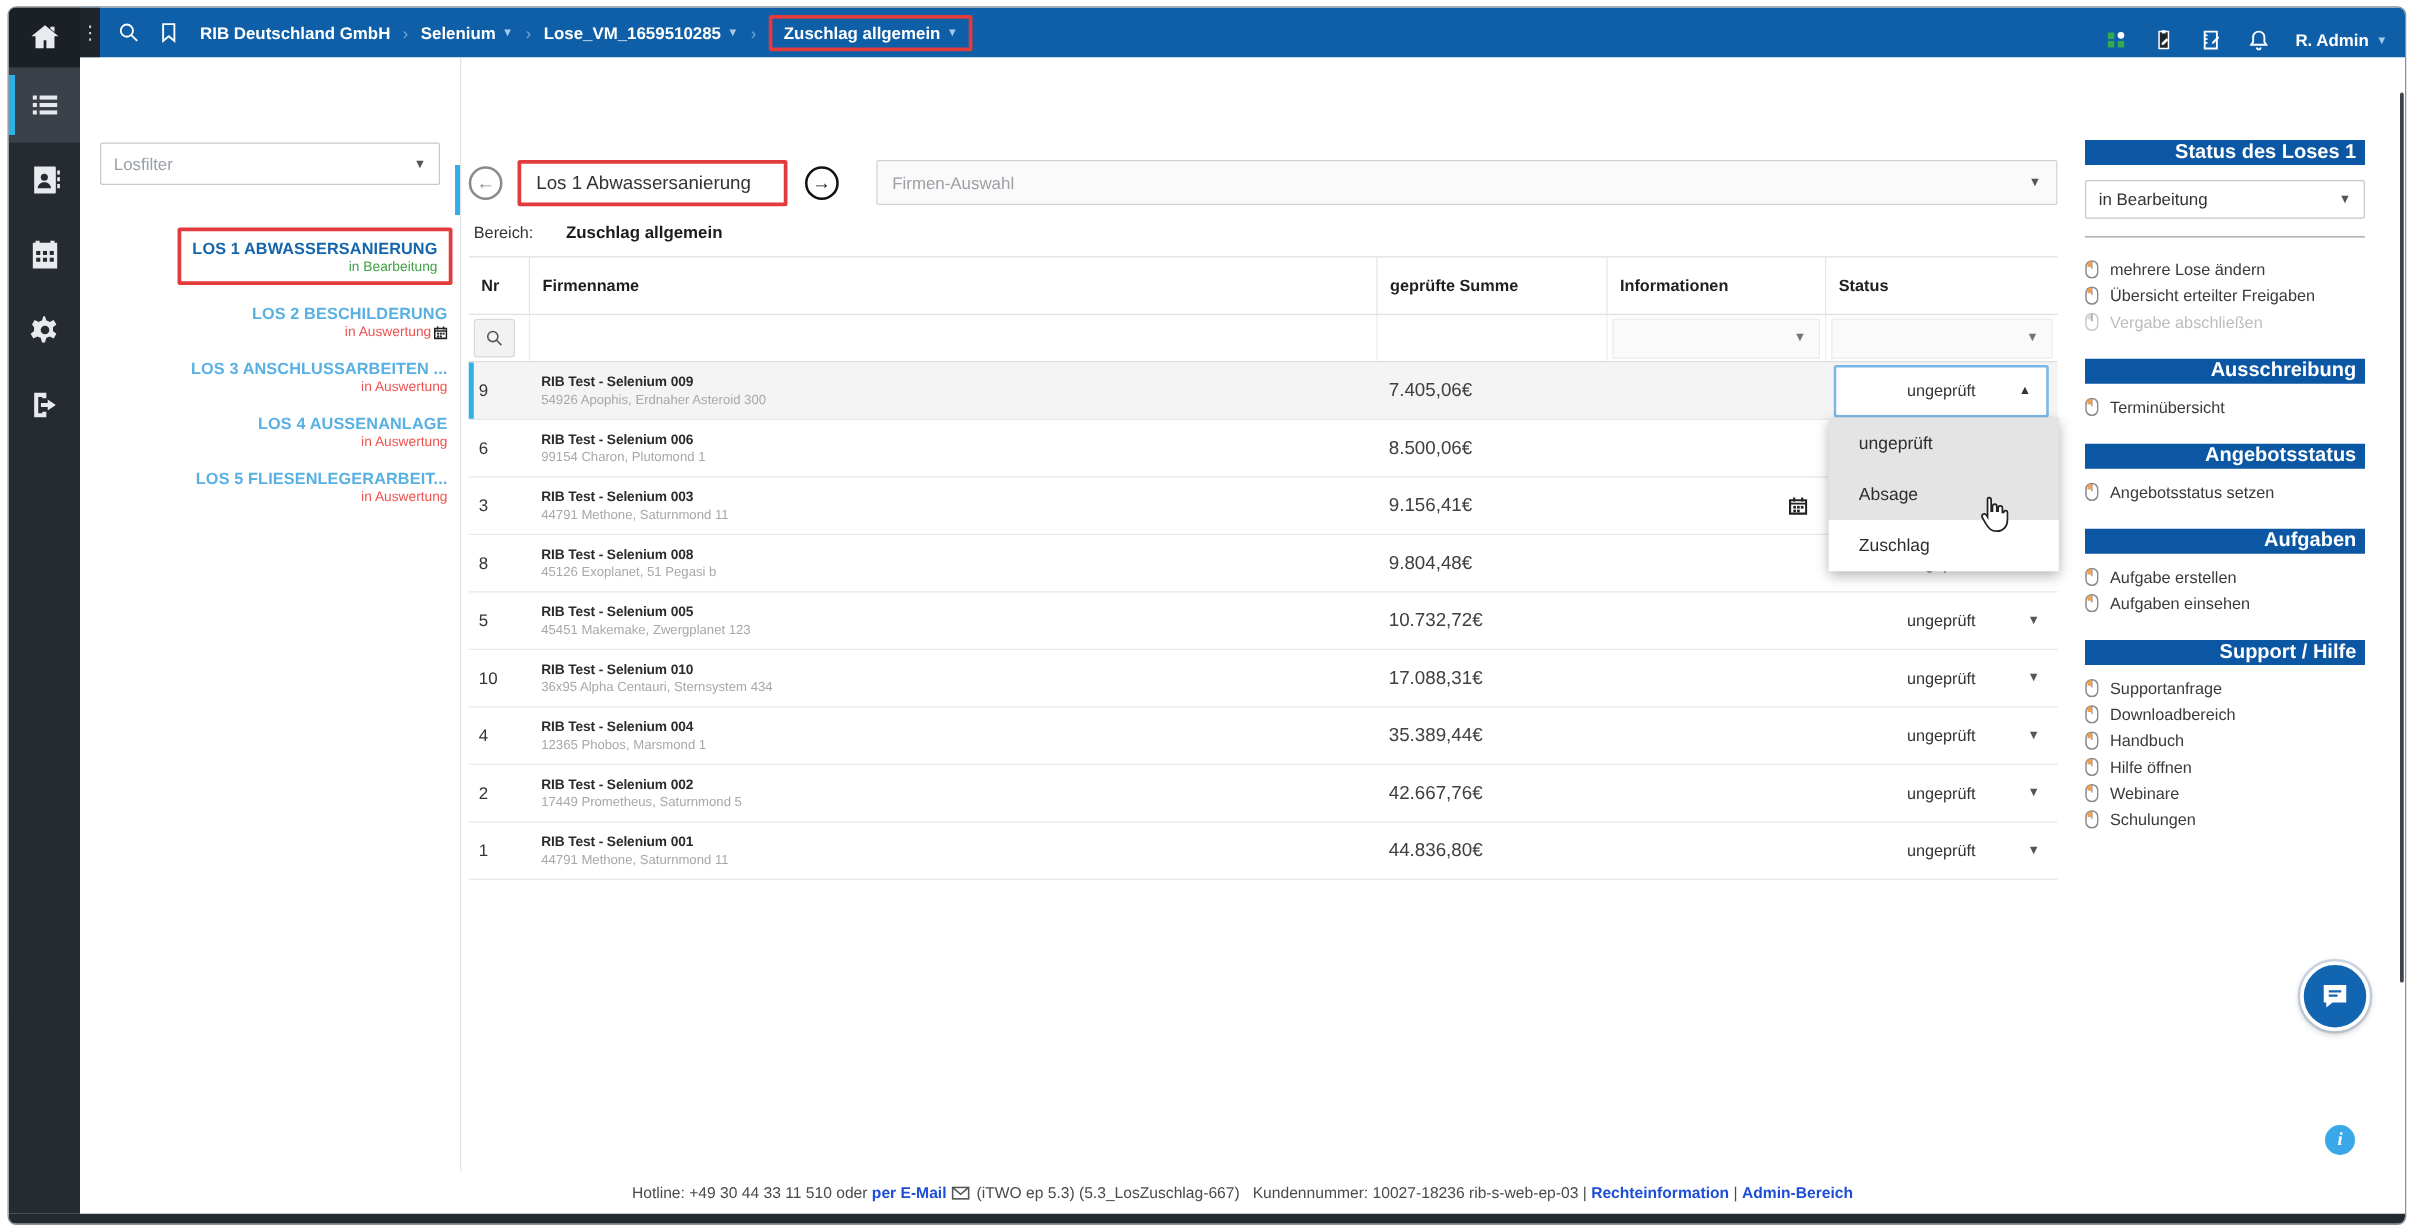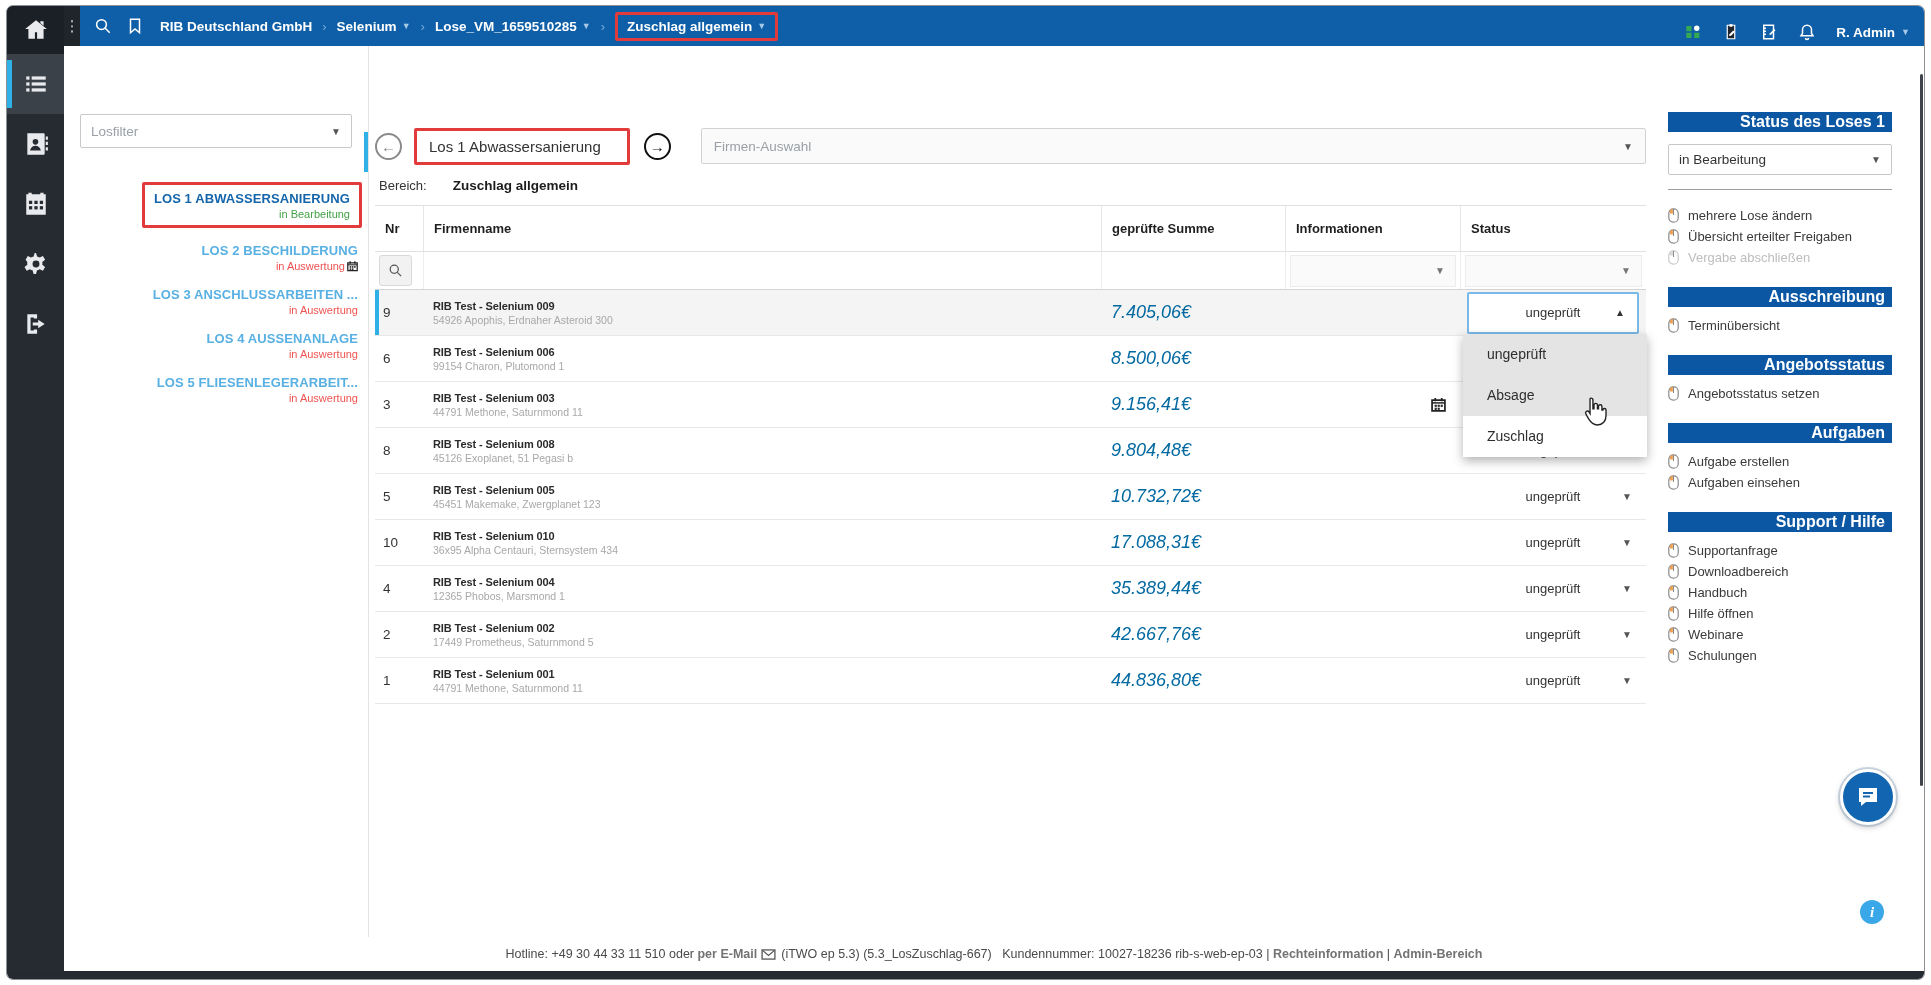--- a/index.html
+++ b/index.html
@@ -79,21 +79,21 @@
   .search-btn svg { width:15px; height:15px; stroke:#555; fill:none; stroke-width:2; }
   .filter-select { flex:1; height:32px; background:#fafafa; border:1px solid #ececec; display:flex; align-items:center; padding:0 10px; cursor:pointer; }
   .filter-select .caret { margin-left:auto; color:#757575; font-size:10px; }
   .drow { height:46px; border-bottom:1px solid #e8e8e8; position:relative; }
   .drow.selected { background:#f4f4f4; }
   .drow.selected::before { content:""; position:absolute; left:0; top:0; bottom:0; width:4px; background:#2fb1e8; }
   .drow .c-nr { display:flex; align-items:center; padding-left:8px; font-size:13.5px; color:#333; }
   .drow .c-name { display:flex; flex-direction:column; justify-content:center; padding-left:10px; }
   .rname { font-size:11px; font-weight:700; color:#2b2b2b; letter-spacing:-.1px; }
   .rsub { font-size:10.5px; color:#a8a8a8; margin-top:2px; }
-  .drow .c-sum { display:flex; align-items:center; font-size:18px; color:#0369a1; padding-left:10px;font-style:italic; }
+  .drow .c-sum { display:flex; align-items:center; font-size:15px; color:#404040; padding-left:10px; }
   .drow .c-info { display:flex; align-items:center; justify-content:flex-end; padding-right:14px; }
   .drow .c-info svg { width:15px; height:15px; fill:#222; }
   .drow .c-status { display:flex; align-items:center; justify-content:center; position:relative; }
   .status-plain { width:100%; display:flex; align-items:center; justify-content:center; position:relative; font-size:13px; color:#333; cursor:pointer; }
   .status-plain .caret { position:absolute; right:14px; color:#555; font-size:10px; }
   .status-combo { width:172px; height:42px; background:#fff; border:2px solid #7ab8e8; border-radius:2px; display:flex; align-items:center; justify-content:center; position:relative; font-size:13px; color:#333; cursor:pointer; }
   .status-combo .caret { position:absolute; right:12px; color:#333; font-size:10px; }
   .status-popup { position:absolute; top:calc(100% + 2px); left:-6px; width:184px; background:#e4e4e4; box-shadow:0 4px 10px rgba(0,0,0,.3); z-index:30; }
   .popup-item { height:41px; display:flex; align-items:center; padding-left:24px; font-size:14px; color:#2e2e2e; cursor:pointer; }
   .popup-item.alt { background:#fff; }
@@ -114,21 +114,21 @@
   .panel-link.disabled svg .frame { stroke:#c9c9c9; }
 
   .scrollline { position:absolute; right:1px; top:28px; width:3px; height:712px; background:#3f444a; border-radius:2px; }
 
   .chat-fab { position:absolute; right:28px; bottom:112px; width:56px; height:56px; border-radius:50%; background:#1266b1; border:3px solid #fff; box-shadow:0 0 0 2px rgba(120,150,180,.35), 0 2px 6px rgba(0,0,0,.25); display:flex; align-items:center; justify-content:center; cursor:pointer; }
   .chat-fab svg { width:26px; height:26px; }
   .info-fab { position:absolute; right:40px; bottom:13px; width:24px; height:24px; border-radius:50%; background:#3aa7e9; color:#fff; font-family:"Liberation Serif",serif; font-style:italic; font-weight:700; font-size:15px; display:flex; align-items:center; justify-content:center; cursor:pointer; }
 
   
   .footer { height:34px; display:flex; align-items:center; justify-content:center; font-size:12.5px; color:#4a4a4a; white-space:pre; flex-shrink:0; }
-  .footer b { color:#737373; }
+  .footer b { color:#1d4ed8; }
   .footer svg { width:15px; height:11px; margin:0 5px 0 4px; stroke:#555; fill:none; stroke-width:1.4; }
   .bottomstrip { height:8px; background:#252a31; flex-shrink:0; }
 </style>
 </head>
 <body>
 
 <div class="page">
 <div class="window">
   <div class="body-row">
 

